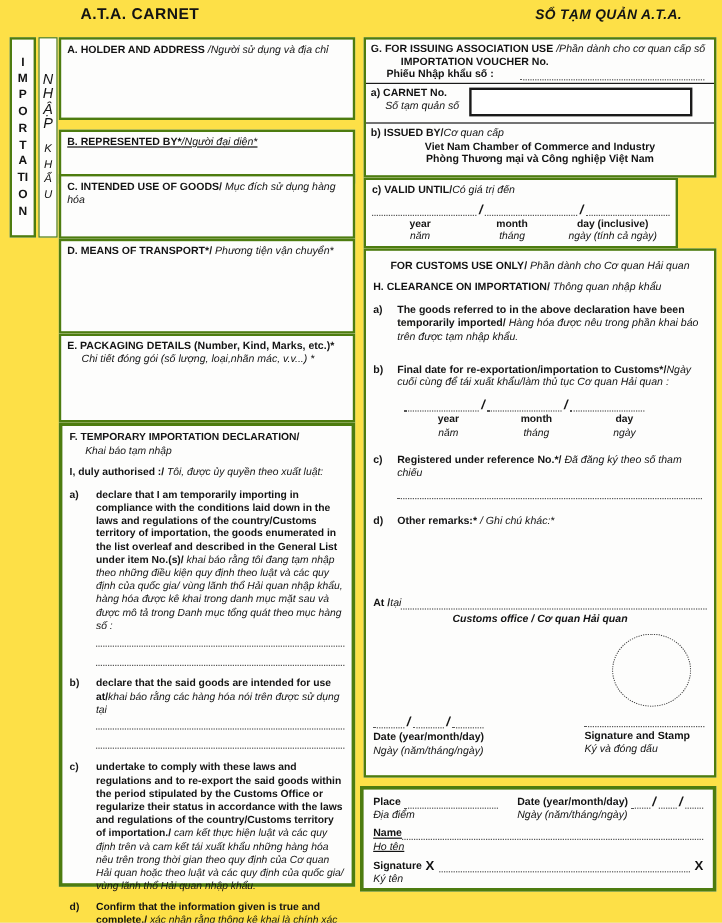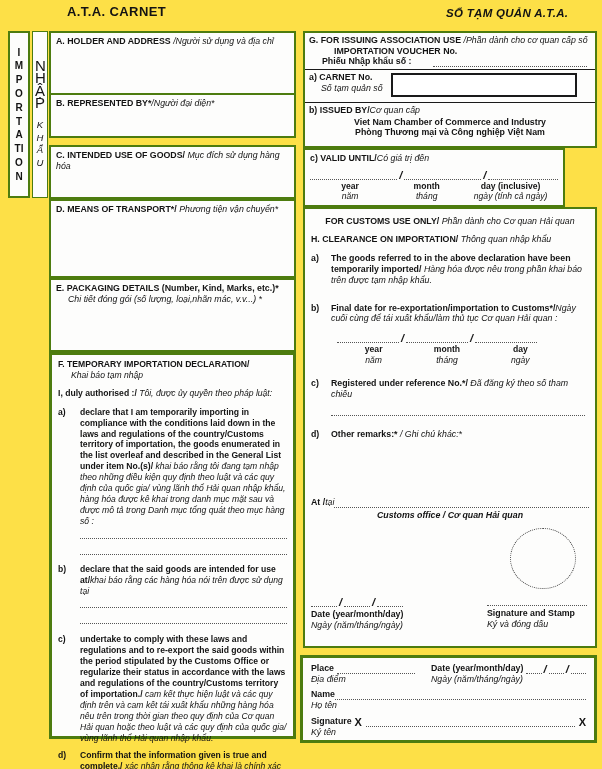--- a/index.html
+++ b/index.html
@@ -31,48 +31,48 @@
 
 <div class="page">
 
   <div class="abs" style="left:67px; top:4px; font-weight:bold; font-size:13px; letter-spacing:.4px;">A.T.A. CARNET</div>
   <div class="abs bi" style="left:446px; top:6px; font-size:11.5px; letter-spacing:.3px;">SỔ TẠM QUẢN A.T.A.</div>
 
   <div class="box" style="left:8px; top:31px; width:22px; height:167px; display:flex; align-items:center; justify-content:center;">
     <div class="vword" style="width:11px; font-weight:bold; font-size:10px; line-height:13.8px;">IMPORTATION</div>
   </div>
   <div class="box" style="left:32px; top:31px; width:16px; height:167px; border-width:1.5px; display:flex; flex-direction:column; align-items:center; justify-content:center; gap:9px;">
-    <div class="vword" style="width:10px; font-size:15px; line-height:12.6px;">NHẬP</div>
+    <div class="vword" style="width:10px; font-style:italic; font-size:12px; line-height:12.6px;">NHẬP</div>
     <div class="vword" style="width:10px; font-style:italic; font-size:9.5px; line-height:12.6px;">KHẨU</div>
   </div>
 
   <div class="box" style="left:49px; top:31px; width:247px; height:69px; padding:3px 5px;">
     <b>A. HOLDER AND ADDRESS</b><i> /Người sử dụng và địa chỉ</i>
   </div>
-  <div class="box" style="left:49px; top:93px; width:247px; height:45px; padding:3px 5px;">
+  <div class="box" style="left:49px; top:108px; width:247px; height:45px; padding:3px 5px;text-decoration:underline;">
     <b>B. REPRESENTED BY*</b><i>/Người đại diện*</i>
   </div>
   <div class="box" style="left:49px; top:145px; width:247px; height:54px; padding:3px 5px;">
     <b>C. INTENDED USE OF GOODS/</b><i> Mục đích sử dụng hàng hóa</i>
   </div>
   <div class="box" style="left:49px; top:199px; width:247px; height:79px; padding:3px 5px;">
     <b>D. MEANS OF TRANSPORT*/</b><i> Phương tiện vận chuyển*</i>
   </div>
   <div class="box" style="left:49px; top:278px; width:247px; height:74px; padding:3px 5px;">
     <b>E. PACKAGING DETAILS (Number, Kind, Marks, etc.)*</b>
     <div style="margin-left:12px;"><i>Chi tiết đóng gói (số lượng, loại,nhãn mác, v.v...) *</i></div>
   </div>
 
   <div class="box" style="left:49px; top:352px; width:247px; height:387px; border-width:3px; padding:4px 6px; font-size:8.6px; line-height:10.9px;">
     <div>
       <b>F. TEMPORARY IMPORTATION DECLARATION/</b>
       <div style="margin-left:13px;"><i>Khai báo tạm nhập</i></div>
     </div>
     <div style="margin-top:7px;">
-      <b>I, duly authorised :/</b><i> Tôi, được ủy quyền theo pháp luật:</i>
+      <b>I, duly authorised :/</b><i> Tôi, được ủy quyền theo xuất luật:</i>
     </div>
 
     <div class="item" style="margin-top:8px;">
       <div class="lb">a)</div>
       <div class="tx">
         <b>declare that I am temporarily importing in compliance with the conditions laid down in the laws and regulations of the country/Customs territory of importation, the goods enumerated in the list overleaf and described in the General List under item No.(s)/</b><i> khai báo rằng tôi đang tạm nhập theo những điều kiện quy định theo luật và các quy định của quốc gia/ vùng lãnh thổ Hải quan nhập khẩu, hàng hóa được kê khai trong danh mục mặt sau và được mô tả trong Danh mục tổng quát theo mục hàng số :</i>
         <div class="dl" style="margin-top:11px;"></div>
         <div class="dl" style="margin-top:15px;"></div>
       </div>
     </div>
@@ -249,21 +249,21 @@
           <span class="dotfill" style="margin-left:3px;"></span>
           <span class="sl">/</span>
           <span class="dotfill"></span>
           <span class="sl">/</span>
           <span class="dotfill"></span>
         </div>
         <div><i>Ngày (năm/tháng/ngày)</i></div>
       </div>
     </div>
 
-    <div style="margin-top:5px;">
+    <div style="margin-top:5px;text-decoration:underline;">
       <div class="row">
         <b>Name</b>
         <span class="dotfill"></span>
       </div>
       <div><i>Họ tên</i></div>
     </div>
 
     <div style="margin-top:5px;">
       <div class="row">
         <b>Signature</b>

